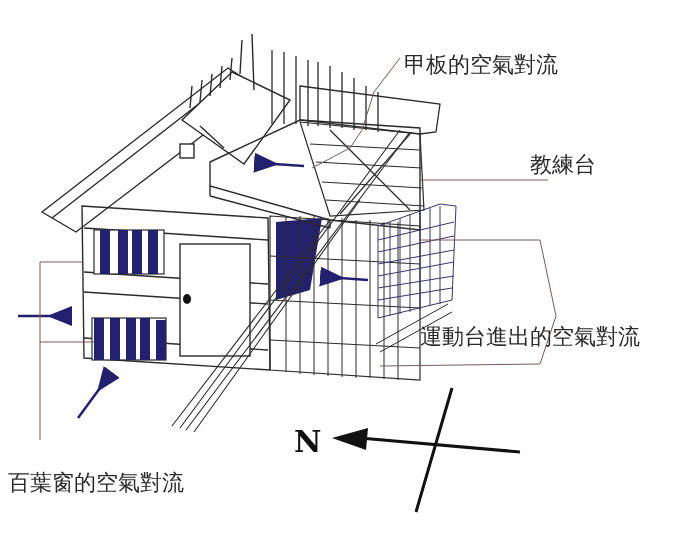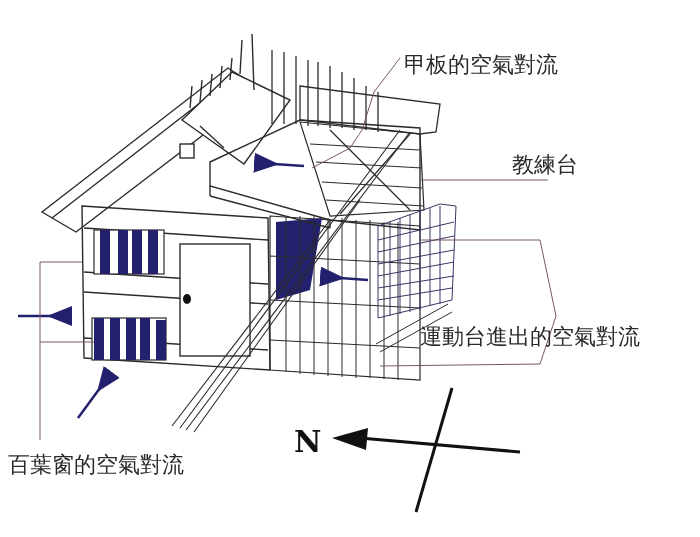--- a/index.html
+++ b/index.html
@@ -165,16 +165,16 @@
   </g>
 
   <g stroke="#111" stroke-width="3" fill="none">
     <line x1="520" y1="452" x2="360" y2="438"></line>
     <polygon points="332,438 368,428 366,450" fill="#111" stroke="none"></polygon>
     <line x1="452" y1="388" x2="416" y2="512"></line>
   </g>
 </svg>
 
 <div class="label" style="left:404px; top:50px;">甲板的空氣對流</div>
-<div class="label" style="left:512px; top:150px;">教練台</div>
+<div class="label" style="left:530px; top:150px;">教練台</div>
 <div class="label" style="left:420px; top:322px;">運動台進出的空氣對流</div>
-<div class="label" style="left:8px; top:450px;font-family:Liberation Mono, monospace;">百葉窗的空氣對流</div>
+<div class="label" style="left:8px; top:468px;font-family:Liberation Mono, monospace;">百葉窗的空氣對流</div>
 <div class="north" style="left:294px; top:424px;">N</div>
 
 </body></html>

